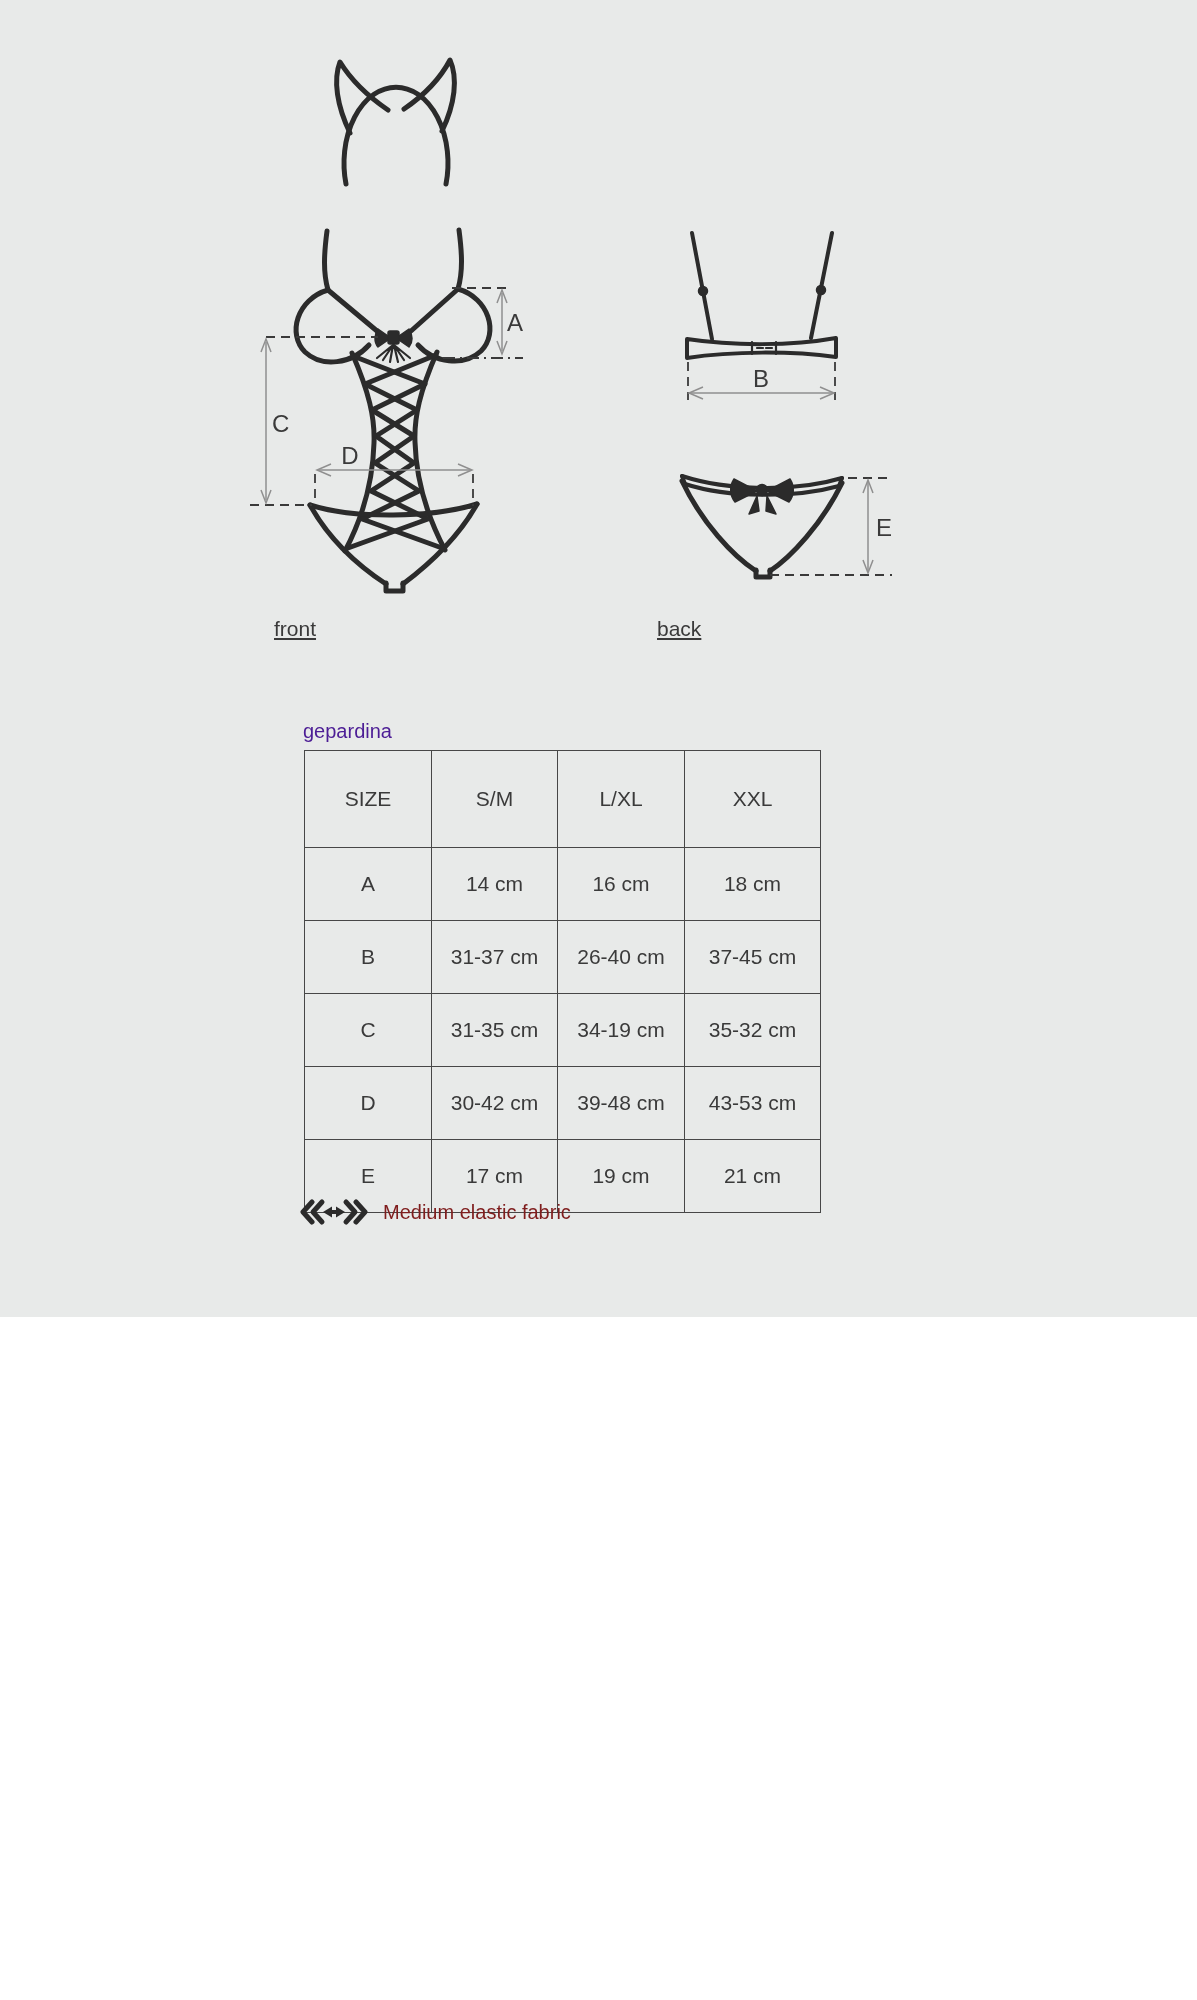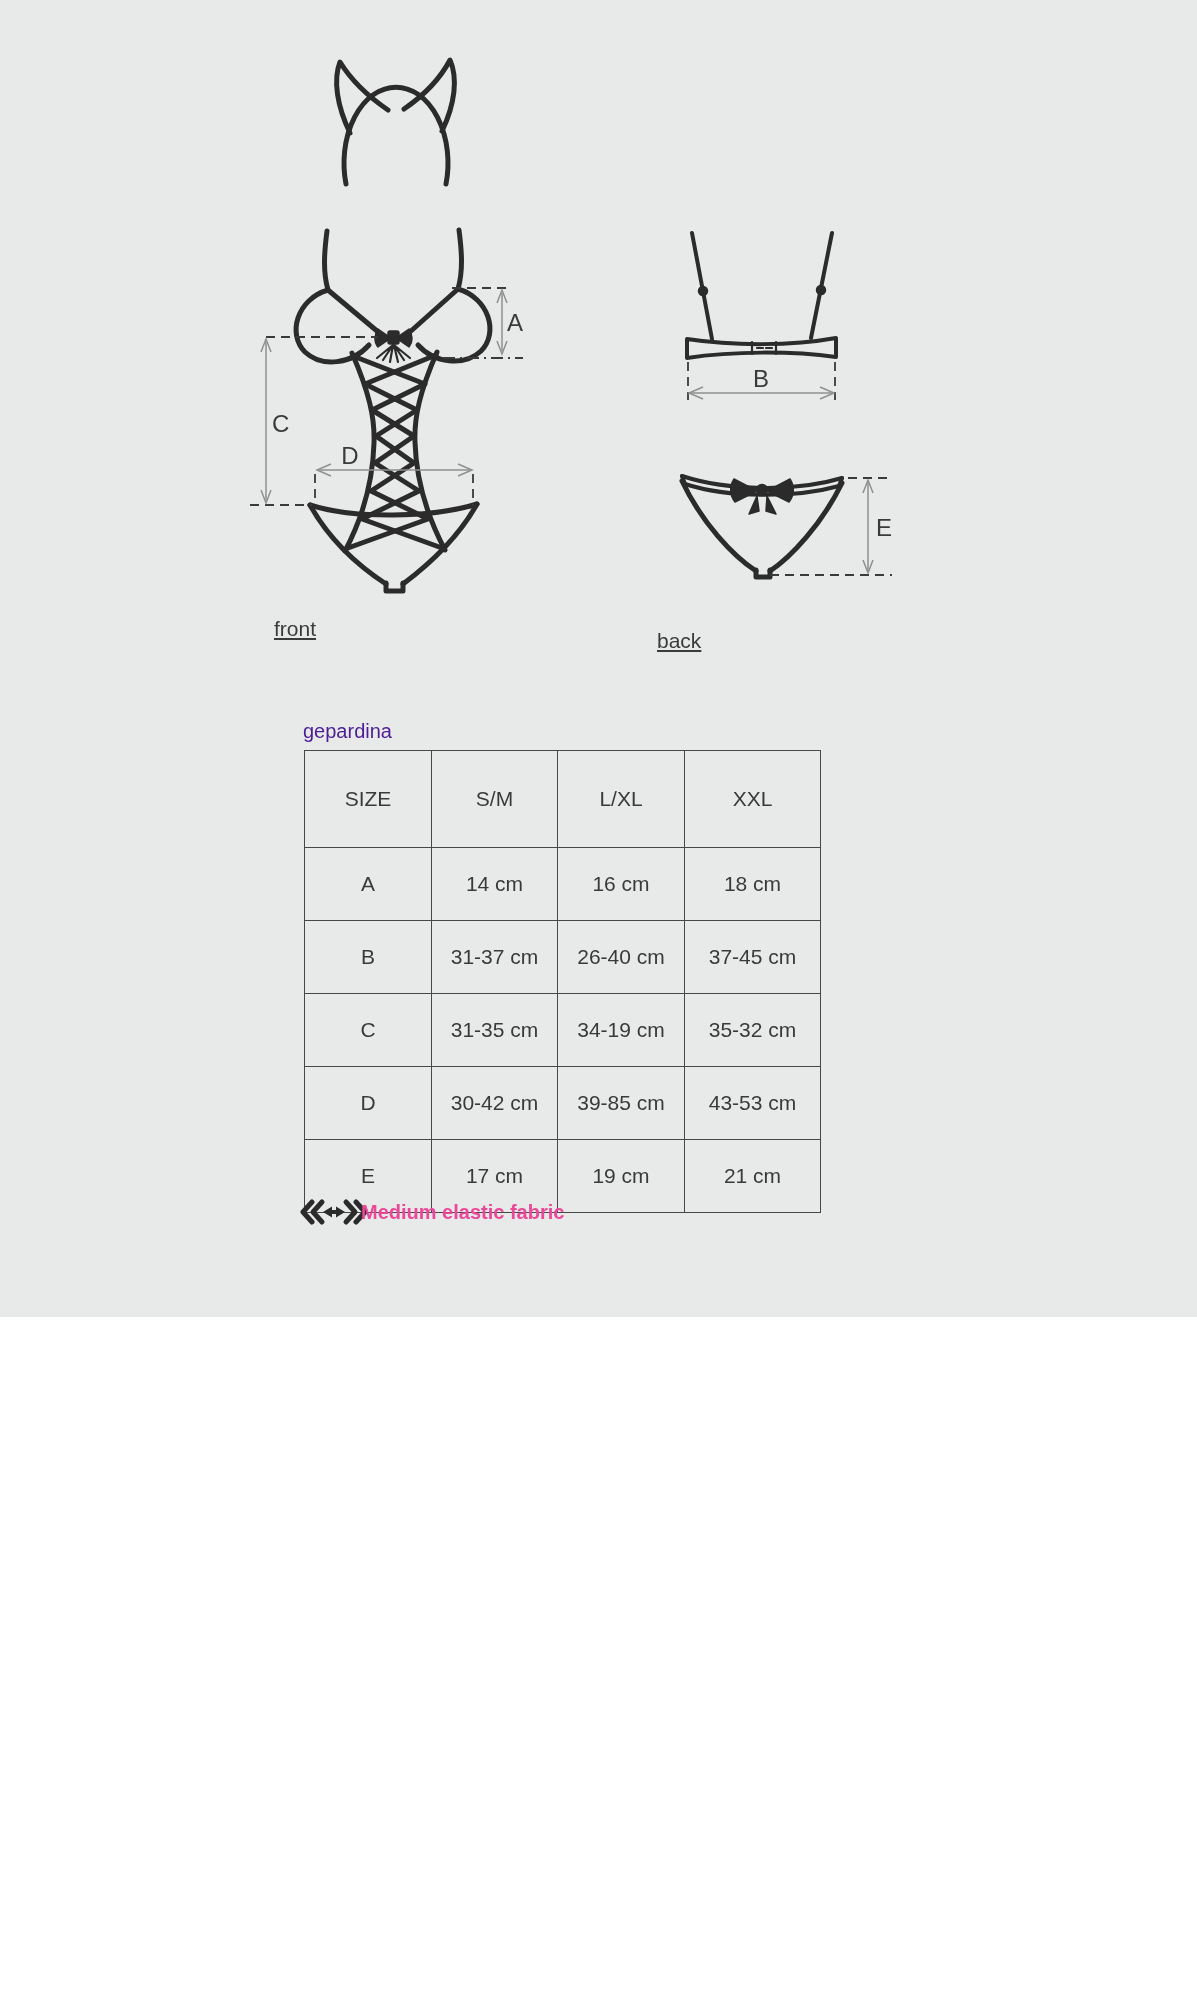--- a/index.html
+++ b/index.html
@@ -9,37 +9,37 @@
     font-family: "Liberation Sans", sans-serif; color: #3a3a3a;
   }
   .gray-panel {
     position: absolute; left: 0; top: 0; width: 1197px; height: 1317px;
     background: #e8eae9;
   }
   .diagram-svg { position: absolute; left: 0; top: 0; }
 
   .view-label { position: absolute; font-size: 21px; color: #3a3a3a; text-decoration: underline; }
   .front-label { left: 274px; top: 617px; }
-  .back-label  { left: 657px; top: 617px; margin-top: 12px; }
+  .back-label  { left: 657px; top: 617px; }
 
   .table-title { position: absolute; left: 303px; top: 720px; font-size: 20px; color: #4c1d95; }
 
   .size-table {
     position: absolute; left: 304px; top: 750px; width: 516px;
     border-collapse: collapse; table-layout: fixed;
     font-size: 21px; color: #3a3a3a; text-align: center;
   }
   .size-table td, .size-table th {
     border: 1.4px solid #474747; font-weight: normal; padding: 0;
   }
   .size-table tr.head-row { height: 97px; }
   .size-table tr.data-row { height: 73px; }
 
   .fabric-icon { position: absolute; left: 300px; top: 1198px; }
-  .fabric-note { position: absolute; left: 361px; top: 1201px; font-size: 20px; color: #ec4899; font-weight: bold; }
+  .fabric-note { position: absolute; left: 383px; top: 1201px; font-size: 20px; color: #7f1d1d; }
 
   
   .art  { stroke: #2b2b2b; stroke-width: 5; fill: none; stroke-linecap: round; stroke-linejoin: round; }
   .art4 { stroke: #2b2b2b; stroke-width: 4; fill: none; stroke-linecap: round; stroke-linejoin: round; }
   .art2 { stroke: #2b2b2b; stroke-width: 2.2; fill: none; stroke-linecap: round; }
   .blk  { fill: #2b2b2b; stroke: #2b2b2b; stroke-width: 1.5; stroke-linejoin: round; }
   .dim  { stroke: #8f8f8f; stroke-width: 1.5; fill: none; }
   .dash { stroke: #3a3a3a; stroke-width: 1.8; fill: none; stroke-dasharray: 9 6; }
   .dashdot { stroke: #3a3a3a; stroke-width: 1.8; fill: none; stroke-dasharray: 12 5 2 5; }
   .dimtext { fill: #3a3a3a; font-family: "Liberation Sans", sans-serif; font-size: 24px; }
@@ -194,21 +194,21 @@
     </tr>
     <tr class="data-row">
       <td>C</td>
       <td>31-35 cm</td>
       <td>34-19 cm</td>
       <td>35-32 cm</td>
     </tr>
     <tr class="data-row">
       <td>D</td>
       <td>30-42 cm</td>
-      <td>39-85 cm</td>
+      <td>39-48 cm</td>
       <td>43-53 cm</td>
     </tr>
     <tr class="data-row">
       <td>E</td>
       <td>17 cm</td>
       <td>19 cm</td>
       <td>21 cm</td>
     </tr>
   </tbody>
 </table>

